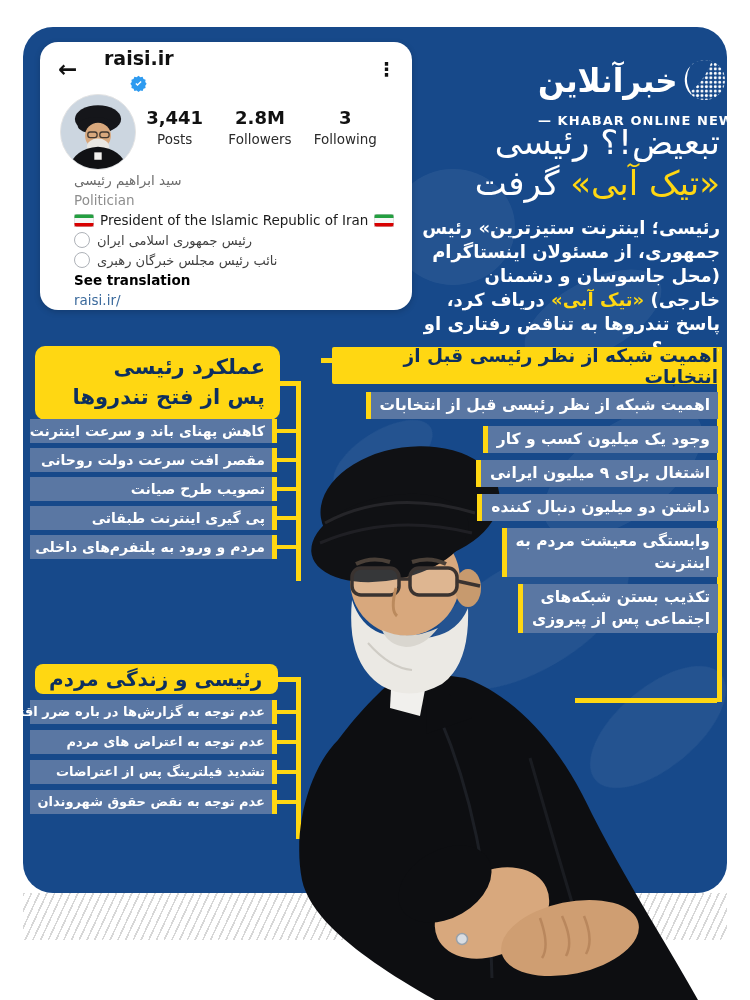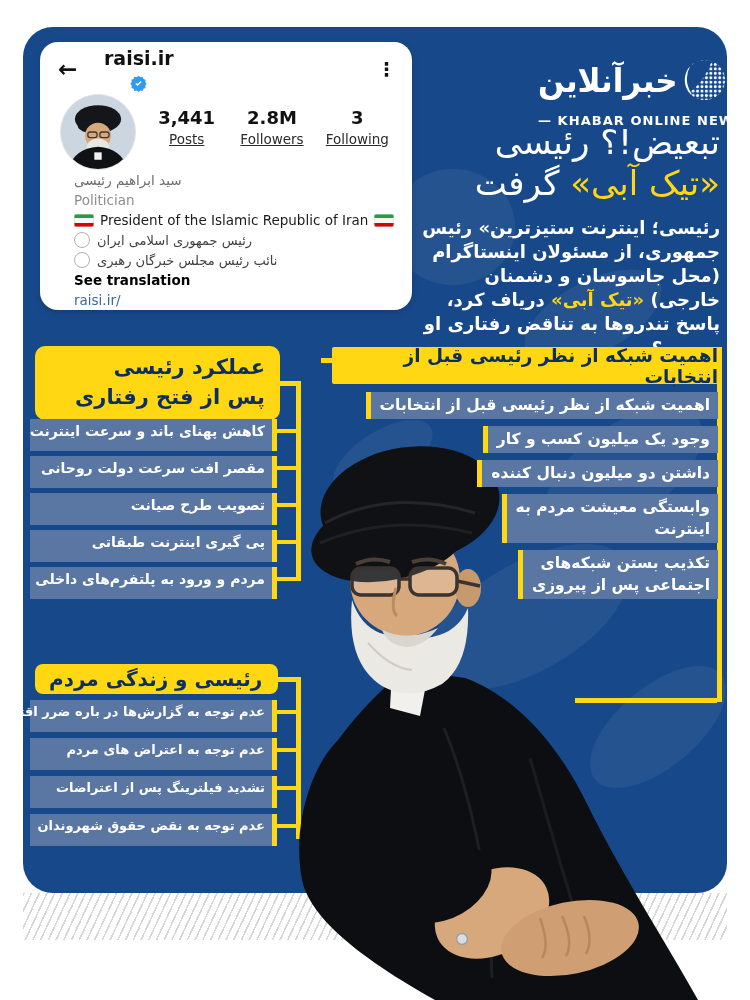--- a/index.html
+++ b/index.html
@@ -13,24 +13,24 @@
     background:repeating-linear-gradient(115deg,#d7d7d7 0 1.6px,#ffffff 1.6px 7px);}
 
   
   .ig{position:absolute;left:40px;top:42px;width:372px;height:268px;background:#fff;border-radius:18px;z-index:8;
       box-shadow:0 2px 6px rgba(0,0,0,.18);}
   .ig-head{position:absolute;left:18px;top:12px;width:336px;height:30px;display:flex;align-items:center;}
   .ig-back{font-size:23px;font-weight:bold;color:#111;width:46px;cursor:default;}
   .ig-user{font-size:19px;font-weight:bold;color:#111;display:flex;align-items:center;gap:6px;flex-direction:column;}
   .ig-dots{margin-left:auto;font-size:19px;font-weight:bold;color:#111;letter-spacing:-2px;}
   .ig-avatar{position:absolute;left:20px;top:52px;width:74px;height:74px;border-radius:50%;overflow:hidden;background:#cfd9e4;border:1px solid #e3e3e3;}
-  .ig-stats{position:absolute;left:104px;top:66px;width:256px;display:flex;}
+  .ig-stats{position:absolute;left:92px;top:66px;width:256px;display:flex;}
   .ig-stat{flex:1;text-align:center;}
   .ig-stat .v{font-size:18px;font-weight:bold;color:#111;line-height:1.1;}
-  .ig-stat .l{font-size:13.5px;color:#2b2b2b;margin-top:3px;text-decoration:underline;}
+  .ig-stat .l{font-size:13.5px;color:#2b2b2b;margin-top:3px;}
   .ig-bio{position:absolute;left:22px;top:130px;width:332px;display:flex;flex-direction:column;gap:4px;margin-left:12px;}
   .ig-name{font-size:13.5px;color:#6d6d6d;}
   .ig-cat{font-size:13.5px;color:#8e8e8e;}
   .ig-pres{font-size:13.5px;color:#1c1c1c;display:flex;align-items:center;gap:6px;}
   .flag{display:inline-block;width:20px;height:13px;border-radius:2.5px;
     background:linear-gradient(180deg,#239f40 0 34%,#f6f6f6 34% 66%,#d80000 66% 100%);
     box-shadow:inset 0 0 0 .5px #cfcfcf;}
   .ig-rtl{font-size:13px;color:#3f3f3f;display:flex;align-items:center;gap:7px;}
   .ring{display:inline-block;width:14px;height:14px;border-radius:50%;border:1.6px solid #aeb2b8;flex:none;}
   .ig-trans{font-size:13.5px;font-weight:bold;color:#000;}
@@ -69,21 +69,21 @@
   .net-item{background:#5a77a3;color:#fff;font-weight:bold;font-size:15.5px;line-height:1.42;
     padding:2px 8px 3px 9px;border-left:5px solid #ffd712;width:max-content;white-space:pre-line;text-align:right;}
 
   
   .sec-perf-head{position:absolute;left:35px;top:346px;width:245px;z-index:7;box-sizing:border-box;
     background:#ffd712;color:#0d2f5f;font-weight:bold;font-size:21px;line-height:1.42;direction:rtl;
     text-align:right;padding:7px 15px;border-radius:10px;white-space:pre-line;}
   .left-items{position:absolute;left:30px;z-index:7;display:flex;flex-direction:column;gap:5px;}
   .perf-items{top:419px;}
   .people-items{top:700px;gap:6px;}
-  .left-item{position:relative;box-sizing:border-box;width:247px;height:32px;line-height:24px;
+  .left-item{position:relative;box-sizing:border-box;width:247px;height:24px;line-height:24px;
     background:#5a77a3;color:#fff;font-weight:bold;font-size:14px;direction:rtl;text-align:right;
     padding:0 7px 0 4px;border-right:5px solid #ffd712;white-space:nowrap;}
   .people-items .left-item{font-size:13px;}
   .left-item::after{content:"";position:absolute;right:-24px;top:10px;width:19px;height:4px;background:#ffd712;}
   .sec-people-head{position:absolute;left:35px;top:664px;width:243px;height:30px;z-index:7;box-sizing:border-box;
     background:#ffd712;color:#0d2f5f;font-weight:bold;font-size:20px;direction:rtl;
     display:flex;align-items:center;justify-content:flex-end;padding:0 14px;border-radius:8px;}
 
   
   .portrait{position:absolute;left:240px;top:418px;width:470px;height:582px;z-index:5;pointer-events:none;}
@@ -244,29 +244,30 @@
     <ellipse cx="330" cy="520" rx="70" ry="36" fill="#cf9e72" transform="rotate(-12 330 520)"></ellipse>
     <path d="M300 500 q 10 28 2 40 M322 498 q 12 26 4 40 M344 498 q 10 24 2 38" stroke="#b9875d" stroke-width="2.5" fill="none"></path>
     <ellipse cx="205" cy="466" rx="50" ry="34" fill="#0d0e11" transform="rotate(-30 205 466)"></ellipse>
     <circle cx="222" cy="521" r="5.5" fill="#d9dde2" stroke="#9aa1a8" stroke-width="1.5"></circle>
   </svg>
 
   <div class="sec-net-head">اهمیت شبکه از نظر رئیسی قبل از انتخابات</div>
   <div class="net-items">
     <div class="net-item">اهمیت شبکه از نظر رئیسی قبل از انتخابات</div>
     <div class="net-item">وجود یک میلیون کسب و کار</div>
+    <div class="net-item">اشتغال برای ۹ میلیون ایرانی</div>
     <div class="net-item">داشتن دو میلیون دنبال کننده</div>
     <div class="net-item">وابستگی معیشت مردم به
 اینترنت</div>
     <div class="net-item">تکذیب بستن شبکه‌های
 اجتماعی پس از پیروزی</div>
   </div>
 
   <div class="sec-perf-head">عملکرد رئیسی
-پس از فتح رفتاری</div>
+پس از فتح تندروها</div>
   <div class="left-items perf-items">
     <div class="left-item">کاهش پهنای باند و سرعت اینترنت</div>
     <div class="left-item">مقصر افت سرعت دولت روحانی</div>
     <div class="left-item">تصویب طرح صیانت</div>
     <div class="left-item">پی گیری اینترنت طبقاتی</div>
     <div class="left-item">مردم و ورود به پلتفرم‌های داخلی</div>
   </div>
 
   <div class="sec-people-head">رئیسی و زندگی مردم</div>
   <div class="left-items people-items">

